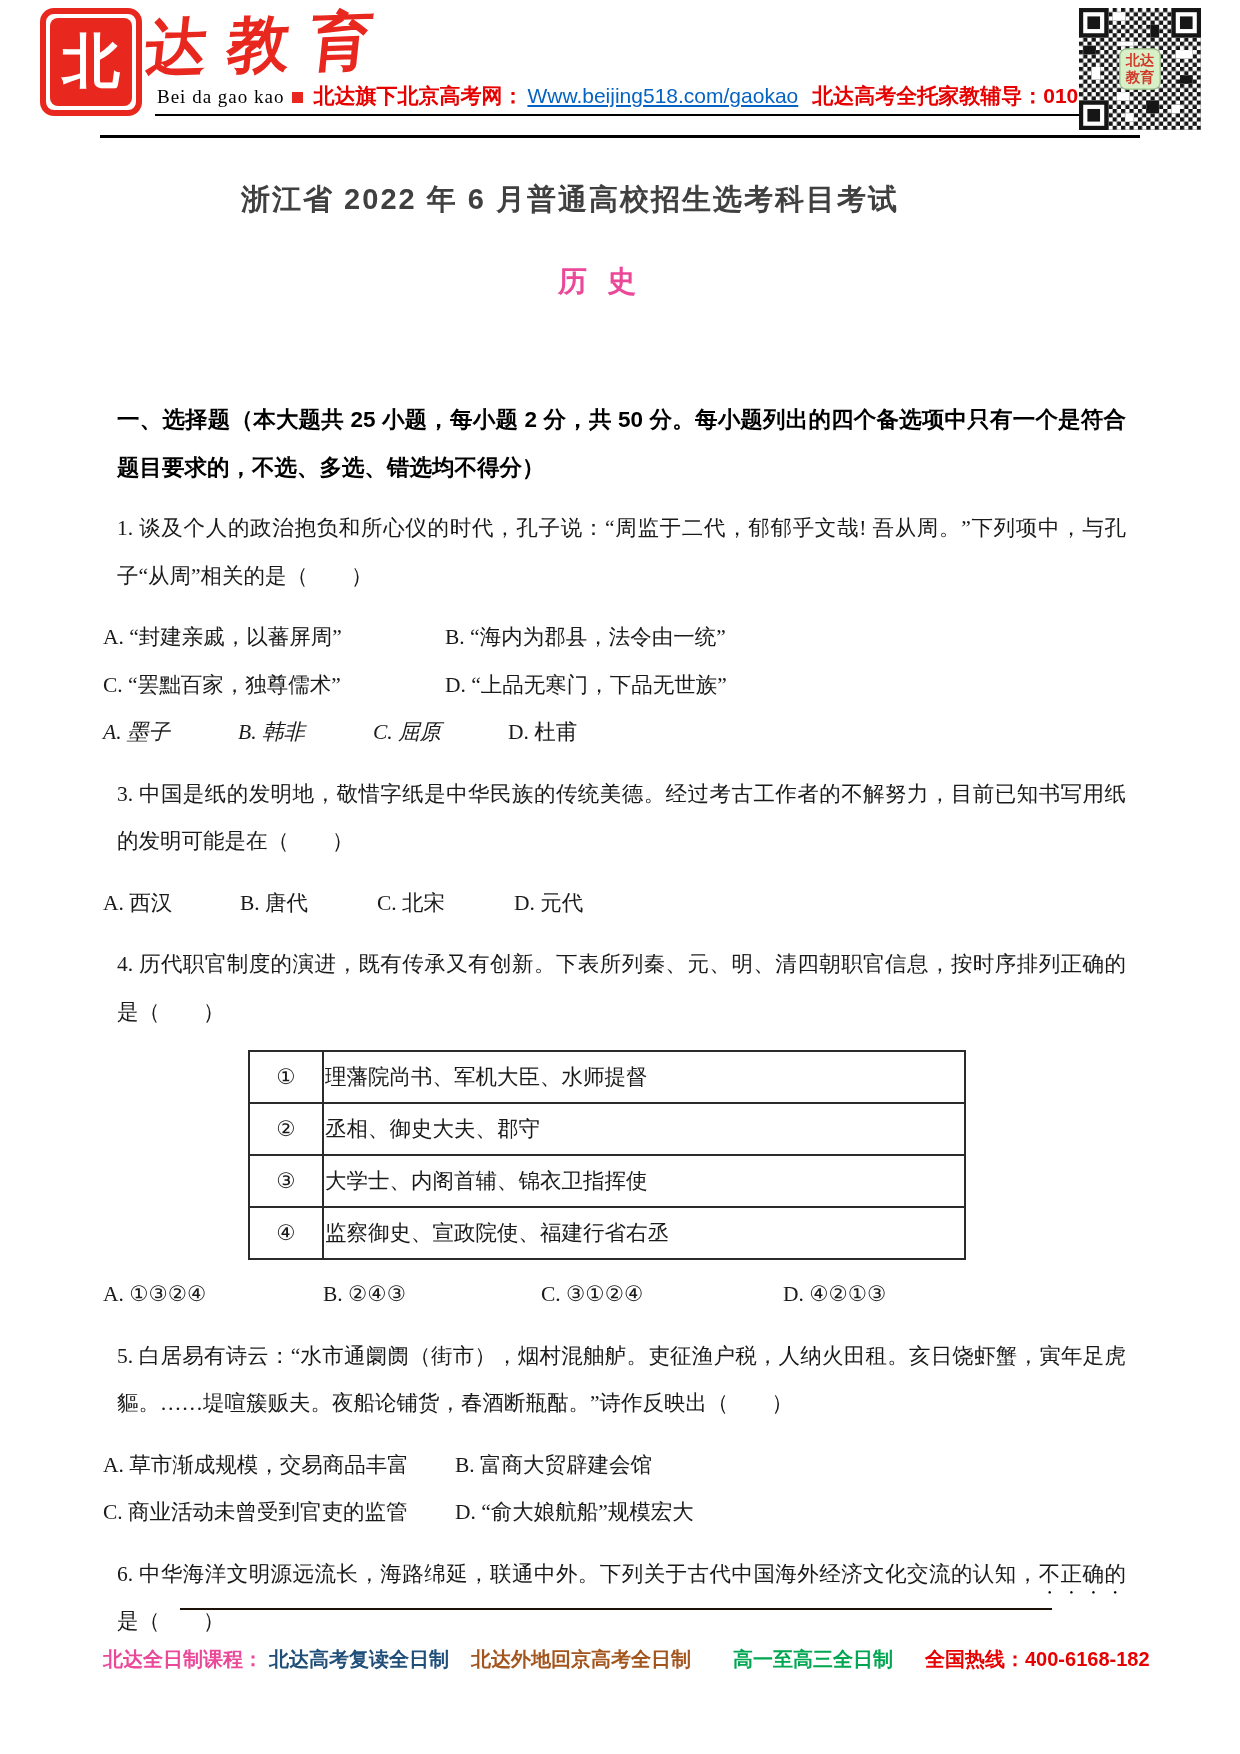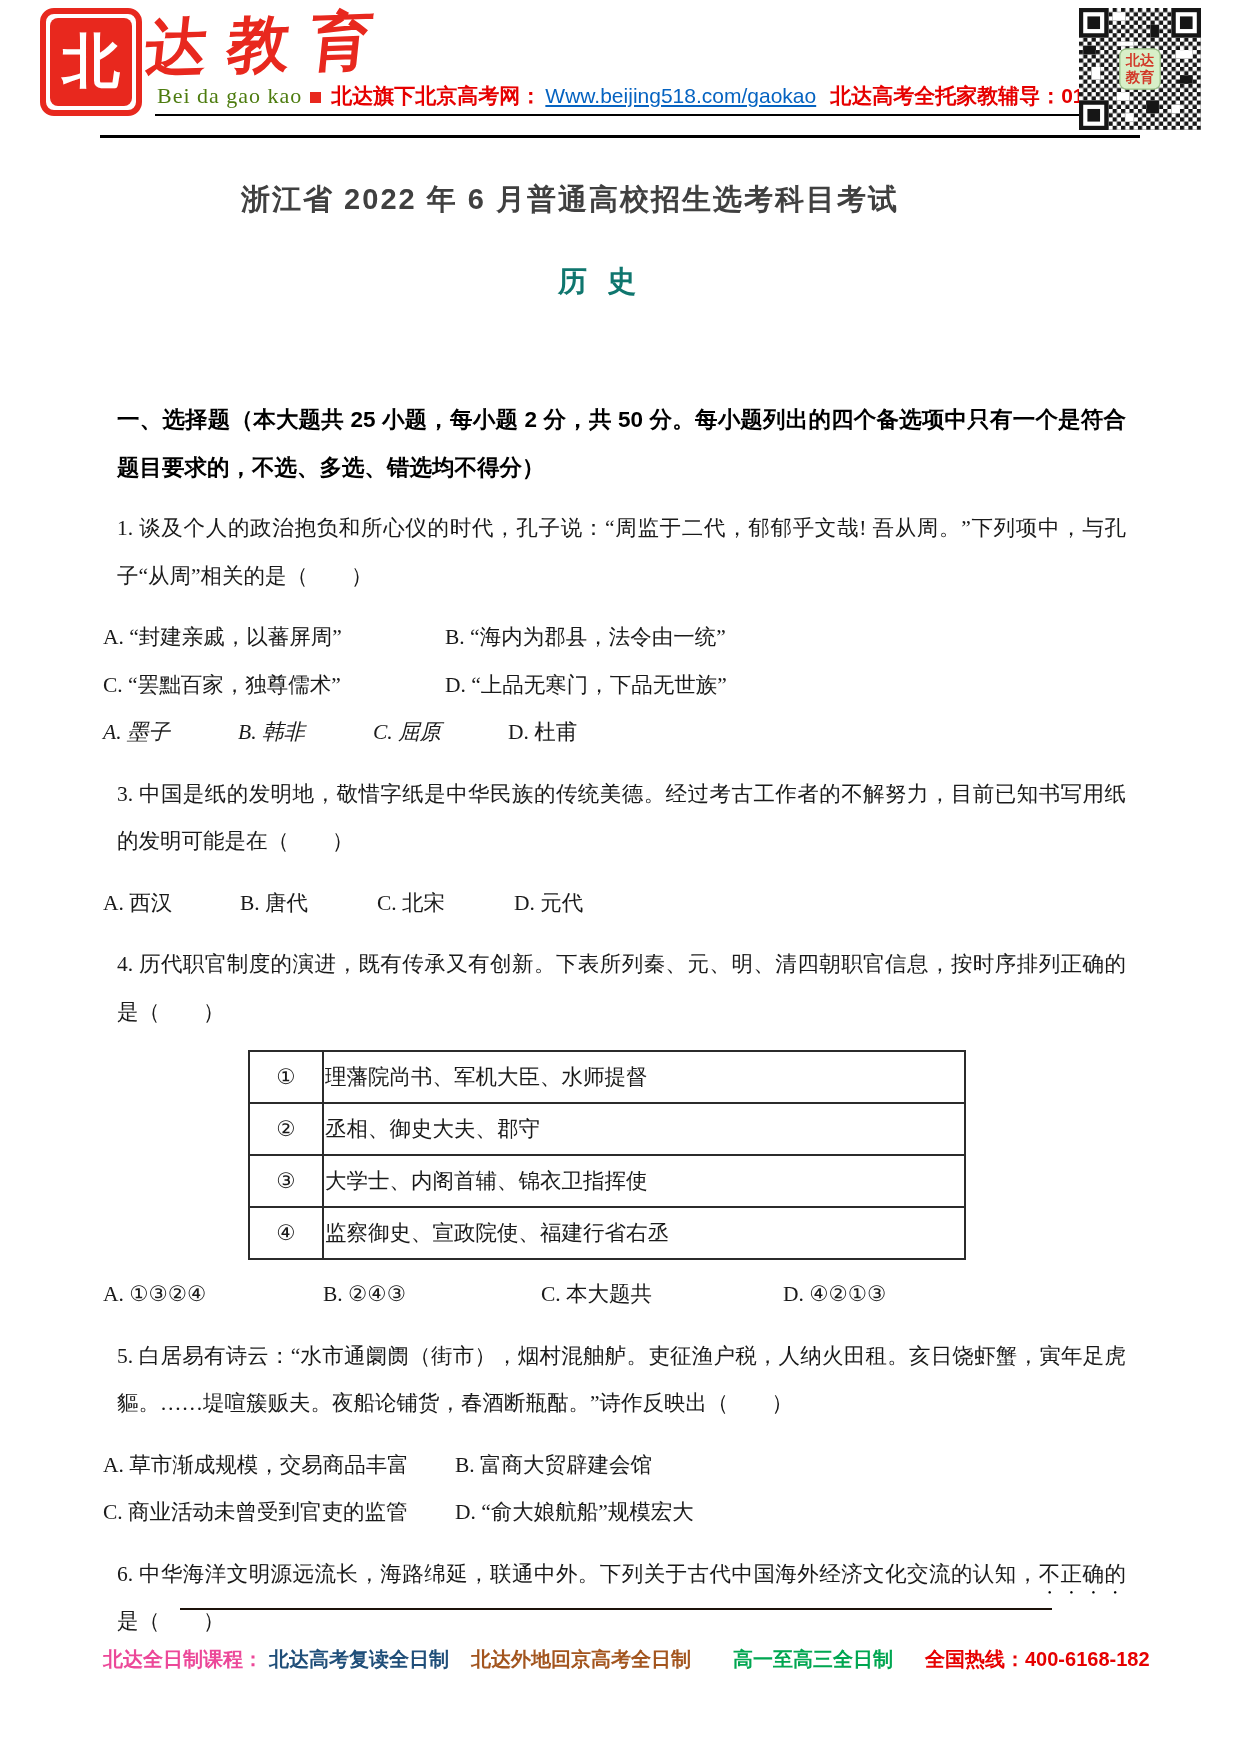--- a/index.html
+++ b/index.html
@@ -9,37 +9,37 @@
   
   .seal{position:absolute;left:40px;top:8px;width:82px;height:88px;
         border:6px solid #e8281e;border-radius:14px;padding:4px;background:#fff;}
   .seal-inner{width:100%;height:100%;background:#e8281e;border-radius:8px;color:#fff;
         font-size:58px;font-weight:900;display:flex;align-items:center;justify-content:center;
         font-family:"Liberation Sans","DejaVu Sans",sans-serif;}
   .logo-script{position:absolute;left:146px;top:2px;font-size:62px;color:#e8281e;font-weight:900;
         letter-spacing:20px;transform:skewX(-8deg) rotate(-2deg);white-space:nowrap;
         font-family:"DejaVu Serif","Liberation Serif",serif;}
   .tagline{position:absolute;left:157px;top:82px;white-space:nowrap;font-size:21px;}
-  .latin{font-size:22px;color:#4d7c0f;letter-spacing:1px;}
+  .latin{font-size:19px;color:#000000;letter-spacing:1px;}
   .bullet{display:inline-block;width:11px;height:11px;background:#e8281e;margin:0 10px 0 8px;}
   .red-label{color:#e60000;font-weight:bold;font-family:"Liberation Sans","DejaVu Sans",sans-serif;font-size:21px;}
   .site-link{color:#0563c1;text-decoration:underline;font-family:"Liberation Sans","DejaVu Sans",sans-serif;
         font-size:21px;margin:0 14px 0 4px;cursor:pointer;}
   .phone{color:#e60000;font-weight:bold;font-family:"Liberation Sans","DejaVu Sans",sans-serif;font-size:21px;}
   .thin-rule{position:absolute;left:155px;top:114px;width:960px;height:2px;background:#000;}
   .thick-rule{position:absolute;left:100px;top:135px;width:1040px;height:3px;background:#000;}
   .qr{position:absolute;left:1076px;top:8px;width:128px;height:122px;}
 
   
   .title{position:absolute;left:0;top:180px;width:1140px;text-align:center;font-size:29px;
         font-weight:bold;letter-spacing:2px;
         font-family:"Liberation Sans","DejaVu Sans",sans-serif;color:#404040;}
   .subject{position:absolute;left:0;top:262px;width:1200px;text-align:center;font-size:29px;
         font-weight:bold;letter-spacing:6px;
-        font-family:"Liberation Sans","DejaVu Sans",sans-serif;color:#0f766e;}
+        font-family:"Liberation Sans","DejaVu Sans",sans-serif;color:#ec4899;}
 
   
   .main{position:absolute;left:103px;top:382px;width:1037px;font-size:21.5px;line-height:47.5px;}
   .main p{margin:14px;}
   .sect{font-weight:bold;font-size:22.5px;color:#000;
         font-family:"Liberation Sans","DejaVu Sans",sans-serif;text-align:justify;}
   .stem{text-align:justify;}
   .opt{display:inline-block;}
   .w342{min-width:342px;}
   .w135{min-width:135px;font-style:italic;}
@@ -173,21 +173,21 @@
           <td class="c1">③</td>
           <td class="c2">大学士、内阁首辅、锦衣卫指挥使</td>
         </tr>
         <tr>
           <td class="c1">④</td>
           <td class="c2">监察御史、宣政院使、福建行省右丞</td>
         </tr>
       </tbody>
     </table>
     <div>
-      <span class="opt w212">A. ①③②④</span><span class="opt w218">B. ②④③</span><span class="opt w242">C. 本大题共</span><span class="opt">D. ④②①③</span>
+      <span class="opt w212">A. ①③②④</span><span class="opt w218">B. ②④③</span><span class="opt w242">C. ③①②④</span><span class="opt">D. ④②①③</span>
     </div>
   </div>
 
   <div>
     <p class="stem">5. 白居易有诗云：“水市通阛阓（街市），烟村混舳舻。吏征渔户税，人纳火田租。亥日饶虾蟹，寅年足虎貙。……堤喧簇贩夫。夜船论铺货，春酒断瓶酤。”诗作反映出（　　）</p>
     <div>
       <span class="opt w352">A. 草市渐成规模，交易商品丰富</span><span class="opt">B. 富商大贸辟建会馆</span>
     </div>
     <div>
       <span class="opt w352">C. 商业活动未曾受到官吏的监管</span><span class="opt">D. “俞大娘航船”规模宏大</span>

